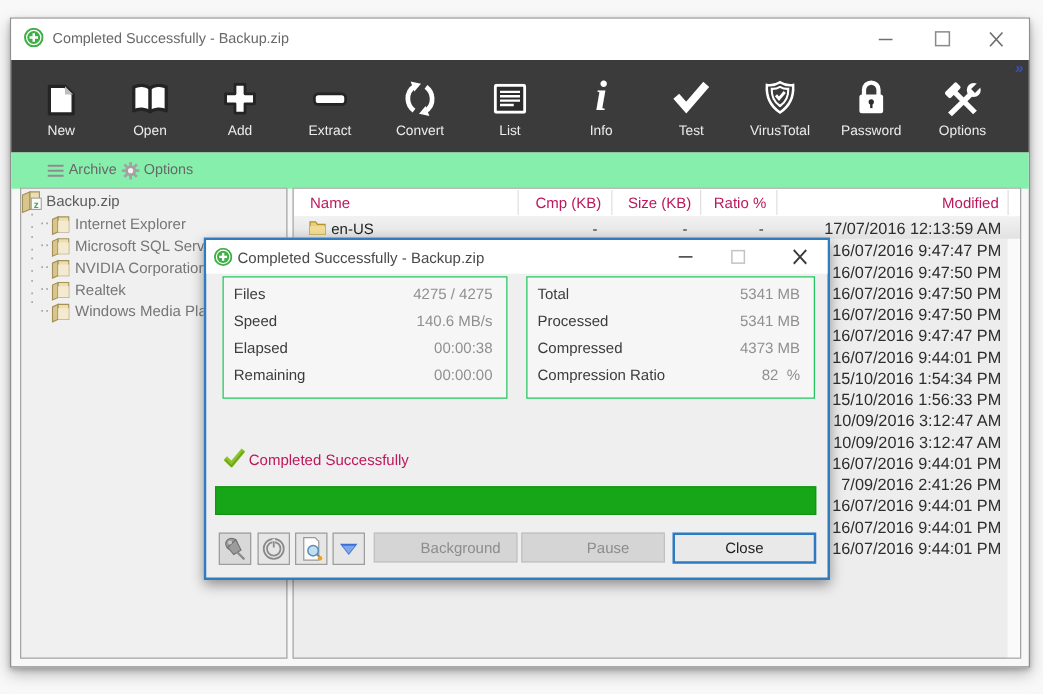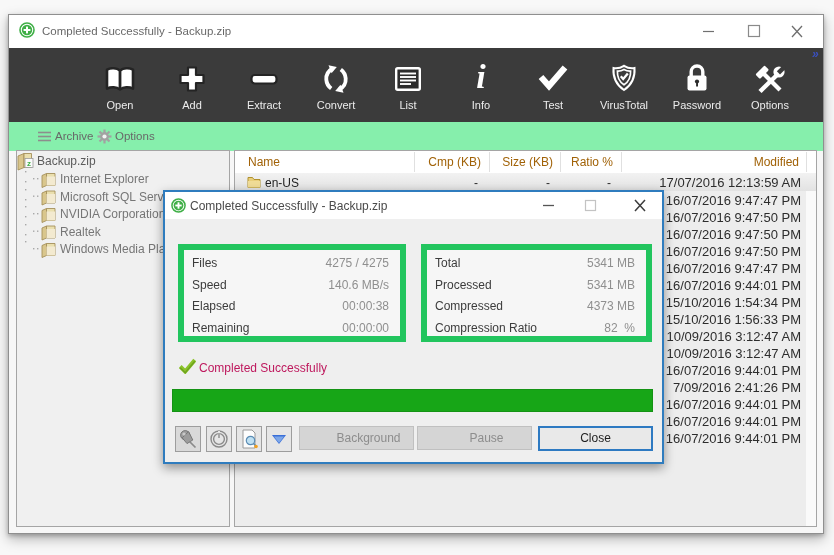--- a/index.html
+++ b/index.html
@@ -11,30 +11,30 @@
 #titlebar { left:0; top:0; width:814px; height:33px; background:#ffffff; }
 #title-text { left:33px; top:0; height:33px; line-height:33px; font-size:11.5px; color:#686868; }
 #toolbar { left:0; top:33px; width:814px; height:74px; background:#3b3b3b; }
 .tool { position:absolute; top:0; width:72px; height:74px; text-align:center; }
 .tool svg { position:absolute; left:50%; transform:translateX(-50%); top:11px; }
 .tool .lbl { position:absolute; width:100%; top:51px; font-size:11px; color:#ececec; }
 #archbar { left:0; top:107px; width:814px; height:29px; background:#86efac; color:#686868; font-size:12px; }
 
 #tree { left:16px; top:150px; width:214px; height:377px; background:#f0f0f0; border:1px solid #a5a5a5; }
 #list { left:234px; top:150px; width:583px; height:377px; background:#ededed; border:1px solid #a5a5a5; overflow:hidden; }
-#listhead { position:absolute; left:0; top:0; width:581px; height:22px; background:#ffffff; font-size:12px; color:#a16207; }
+#listhead { position:absolute; left:0; top:0; width:581px; height:22px; background:#ffffff; font-size:12px; color:#be185d; }
 .hsep { position:absolute; top:1px; height:20px; width:1px; background:#e0e0e0; }
 #rightstrip { position:absolute; left:571px; width:10px; top:0; height:375px; background:#fafafa; }
 .row { position:absolute; left:0; width:581px; height:17px; font-size:12px; color:#2d2d2d; }
 .date { position:absolute; right:15px; top:0; height:17px; line-height:17px; font-size:13px; color:#2d2d2d; }
 .treerow { position:absolute; font-size:12px; color:#767676; white-space:nowrap; }
 
 #dlg { left:163px; top:190px; width:501px; height:274px; background:#efefef; border:2px solid #2f7cbe; box-shadow:0 4px 10px rgba(0,0,0,0.4); }
 #dlgtitle { left:0; top:0; width:497px; height:27px; background:#ffffff; }
-.gbox { position:absolute; top:52px; height:98px; background:#f6f6f6; border:6px solid #22c55e; }
+.gbox { position:absolute; top:29px; height:98px; background:#f6f6f6; border:1px solid #22c55e; }
 .srow { position:absolute; left:0; width:100%; height:21px; font-size:12px; }
 .srow .l { position:absolute; left:8px; color:#3c3c3c; }
 .srow .v { position:absolute; right:11px; color:#8f8f8f; }
 #progress { left:7px; top:197px; width:481px; height:23px; background:#17a617; border:1px solid #149314; }
 .sbtn { position:absolute; top:234px; width:26px; height:26px; background:#e6e6e6; border:1px solid #9d9d9d; }
 .btn { position:absolute; top:234px; height:24px; background:#d5d5d5; border:1px solid #c0c0c0; color:#8d8d8d; font-size:12px; text-align:center; line-height:22px;padding-left:24px; }
 #closebtn { position:absolute; left:373px; top:234px; width:115px; height:25px; background:#e9e9e9; border:2px solid #2e7ac2; color:#1f1f1f; font-size:12px; text-align:center; line-height:21px; }
 </style>
 </head>
 <body>
@@ -50,20 +50,27 @@
     </svg>
     <div id="title-text" class="abs">Completed Successfully - Backup.zip</div>
     <svg class="abs" style="left:685px;top:0" width="120" height="33" viewBox="0 0 120 33">
       <line x1="9" y1="16.5" x2="20" y2="16.5" stroke="#707070" stroke-width="1.2"></line>
       <rect x="54.5" y="10.5" width="11" height="11" fill="none" stroke="#8a8a8a" stroke-width="1.2"></rect>
       <path d="M98 11 L108 22 M108 11 L98 22" stroke="#6e6e6e" stroke-width="1.3"></path>
     </svg>
   </div>
 
   <div id="toolbar" class="abs">
+    <div class="tool" style="left:4px">
+      <svg width="28" height="28" viewBox="0 0 28 28" style="top:18px">
+            <path d="M4.5 3 h12.5 l6.5 6.5 v15.5 h-19 z" fill="#fff" stroke="#242424" stroke-width="2.6" stroke-linejoin="round"></path>
+            <path d="M17 3 v6.5 h6.5 z" fill="#bdbdbd"></path>
+          </svg>
+      <div class="lbl">New</div>
+    </div>
     <div class="tool" style="left:75px">
       <svg width="32" height="26" viewBox="0 0 32 26" style="top:19px">
             <path d="M16 3.5 C12.5 0.8 7 0.6 3 2.6 v19 C7 19.6 12.5 19.8 16 22.5 C19.5 19.8 25 19.6 29 21.6 v-19 C25 0.6 19.5 0.8 16 3.5 z" fill="#fff" stroke="#242424" stroke-width="2.6" stroke-linejoin="round"></path>
             <line x1="16" y1="3.5" x2="16" y2="22.5" stroke="#242424" stroke-width="2.8"></line>
           </svg>
       <div class="lbl">Open</div>
     </div>
     <div class="tool" style="left:147px">
       <svg width="28" height="28" viewBox="0 0 28 28" style="top:17px">
             <path d="M10 2.5 h8 v7.5 h7.5 v8 h-7.5 v7.5 h-8 v-7.5 h-7.5 v-8 h7.5 z" fill="#fff" stroke="#242424" stroke-width="2.2" stroke-linejoin="round"></path>

